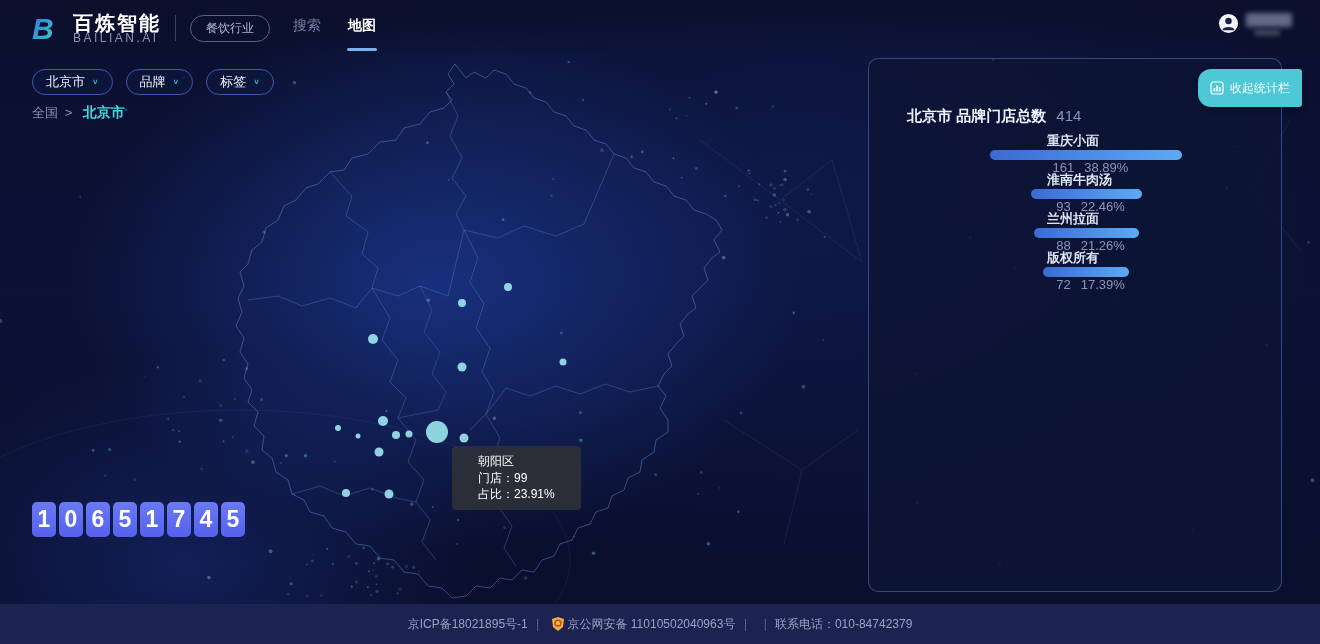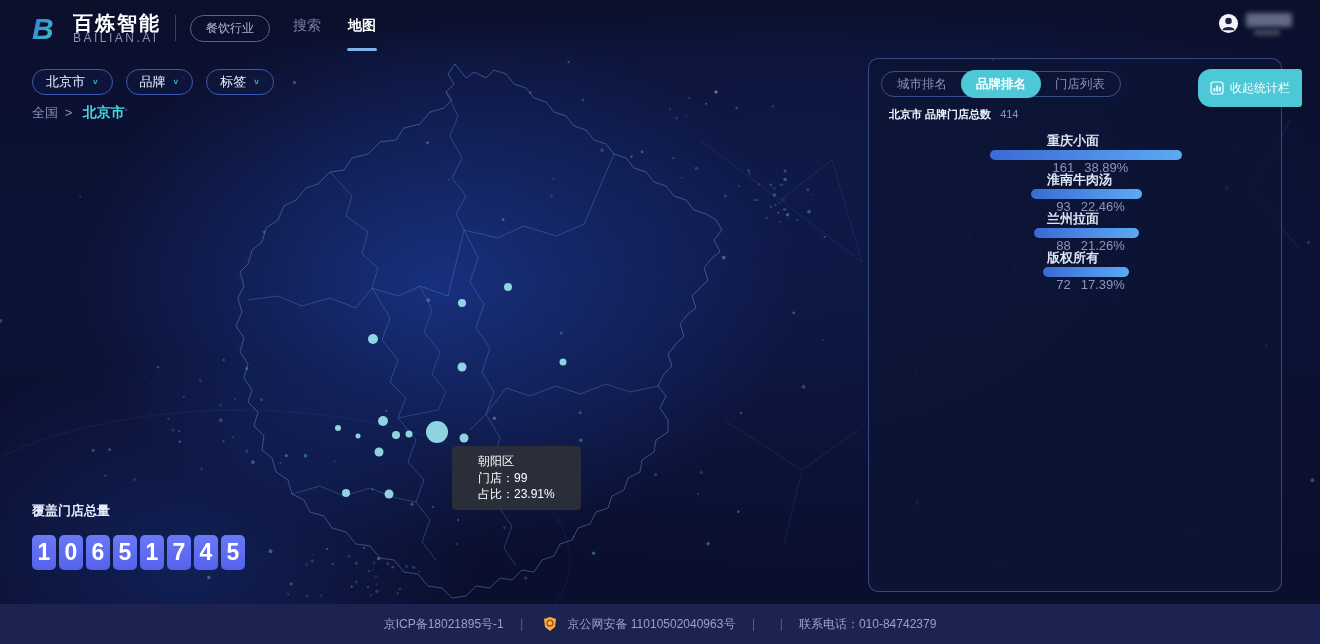--- a/index.html
+++ b/index.html
@@ -54,32 +54,32 @@
   
   .panel{position:absolute;left:868px;top:58px;width:414px;height:534px;z-index:4;
     background:rgba(13,21,52,.78);border:1px solid rgba(86,115,196,.55);border-radius:10px;}
   .tabs{position:absolute;left:12px;top:12px;height:26px;display:flex;align-items:center;
     border:1px solid rgba(86,115,196,.6);border-radius:15px;}
   .tab{height:26px;display:flex;align-items:center;padding:0 15px;font-size:12.5px;color:#8a93b8;cursor:pointer;border-radius:15px;}
   .tab.active{background:#4cc8d6;color:#fff;font-weight:bold;margin:-1px;height:28px;}
   .collapse-btn{position:absolute;left:1198px;top:69px;z-index:7;height:38px;display:flex;align-items:center;gap:6px;
     padding:0 12px 0 12px;background:#4cc8d6;color:#fff;font-size:12px;border-radius:13px 3px 3px 13px;cursor:pointer;
     box-shadow:0 2px 6px rgba(0,0,0,.3);}
-  .panel-title{position:absolute;left:20px;top:48px;font-size:11px;font-weight:bold;color:#eef3fc;}
+  .panel-title{position:absolute;left:38px;top:48px;font-size:15px;font-weight:bold;color:#eef3fc;}
   .panel-title .total{color:#8a93b8;font-weight:normal;margin-left:6px;}
   .ranking{position:absolute;left:0;top:73px;width:100%;}
   .rank-row{height:39px;display:flex;align-items:center;padding-left:22px;flex-direction:column;}
   .rank-label{width:78px;font-size:13px;font-weight:bold;color:#dde6f5;flex:none;}
   .rank-bar{height:10px;border-radius:5px;background:linear-gradient(90deg,#3a6ad4,#5caaf4);flex:none;}
   .rank-vals{margin-left:9px;font-size:13px;color:#8c96ba;white-space:nowrap;}
   .rank-vals .pct{margin-left:10px;}
 
   
   .footer{position:absolute;left:0;bottom:0;width:100%;height:40px;background:#1c2350;z-index:5;
-    display:flex;align-items:center;justify-content:center;font-size:12px;color:#99a2c4;gap:8px;}
+    display:flex;align-items:center;justify-content:center;font-size:12px;color:#99a2c4;}
   .footer .fsep{color:#6a7398;margin:0 4px;}
   .footer .badge-icon{display:inline-flex;margin:0 2px;}
 </style>
 </head>
 <body>
 
 <div class="stage">
 
   <svg class="mapsvg" width="1320" height="644" viewBox="0 0 1320 644">
     <g fill="none" stroke="rgba(110,158,240,.42)" stroke-width="1">
@@ -346,39 +346,33 @@
     <span class="cur">北京市</span>
   </div>
 
   <div class="tooltip">
     <div>朝阳区</div>
     <div><span>门店：</span><span>99</span></div>
     <div><span>占比：</span><span>23.91%</span></div>
   </div>
 
   <div class="counter">
-    <div class="counter-label">覆盖门店总量</div>
     <div class="digits">
       <div class="digit-box">1</div>
       <div class="digit-box">0</div>
       <div class="digit-box">6</div>
       <div class="digit-box">5</div>
       <div class="digit-box">1</div>
       <div class="digit-box">7</div>
       <div class="digit-box">4</div>
       <div class="digit-box">5</div>
     </div>
   </div>
 
   <div class="panel">
-    <div class="tabs">
-      <div class="tab">城市排名</div>
-      <div class="tab active">品牌排名</div>
-      <div class="tab">门店列表</div>
-    </div>
     <div class="panel-title">
       <span>北京市 品牌门店总数</span>
       <span class="total">414</span>
     </div>
     <div class="ranking">
       <div class="rank-row">
         <div class="rank-label">重庆小面</div>
         <div class="rank-bar" style="width: 192px;"></div>
         <div class="rank-vals"><span>161</span><span class="pct">38.89%</span></div>
       </div>

